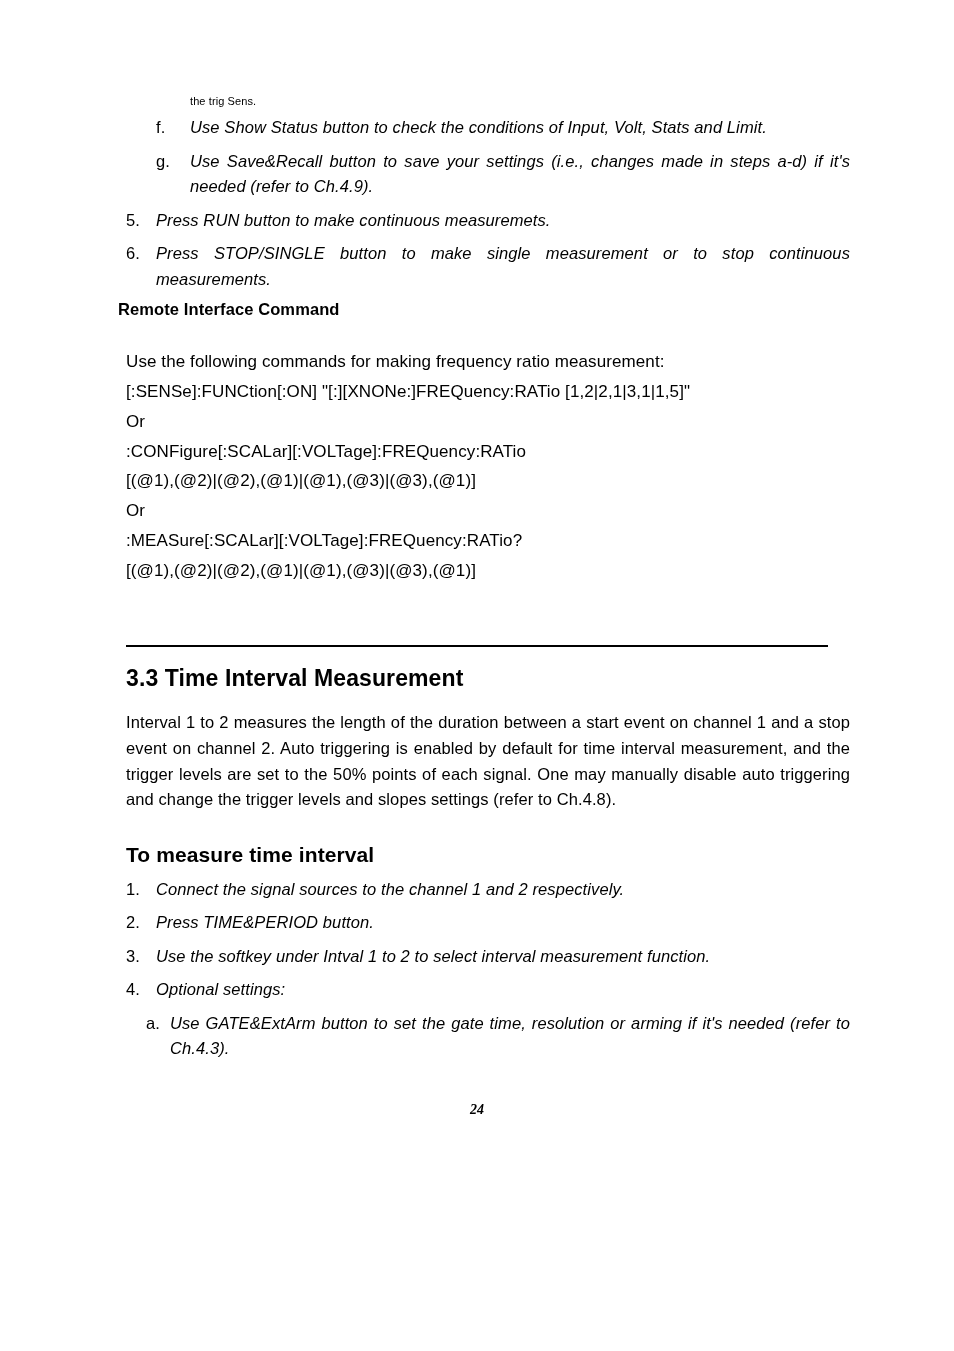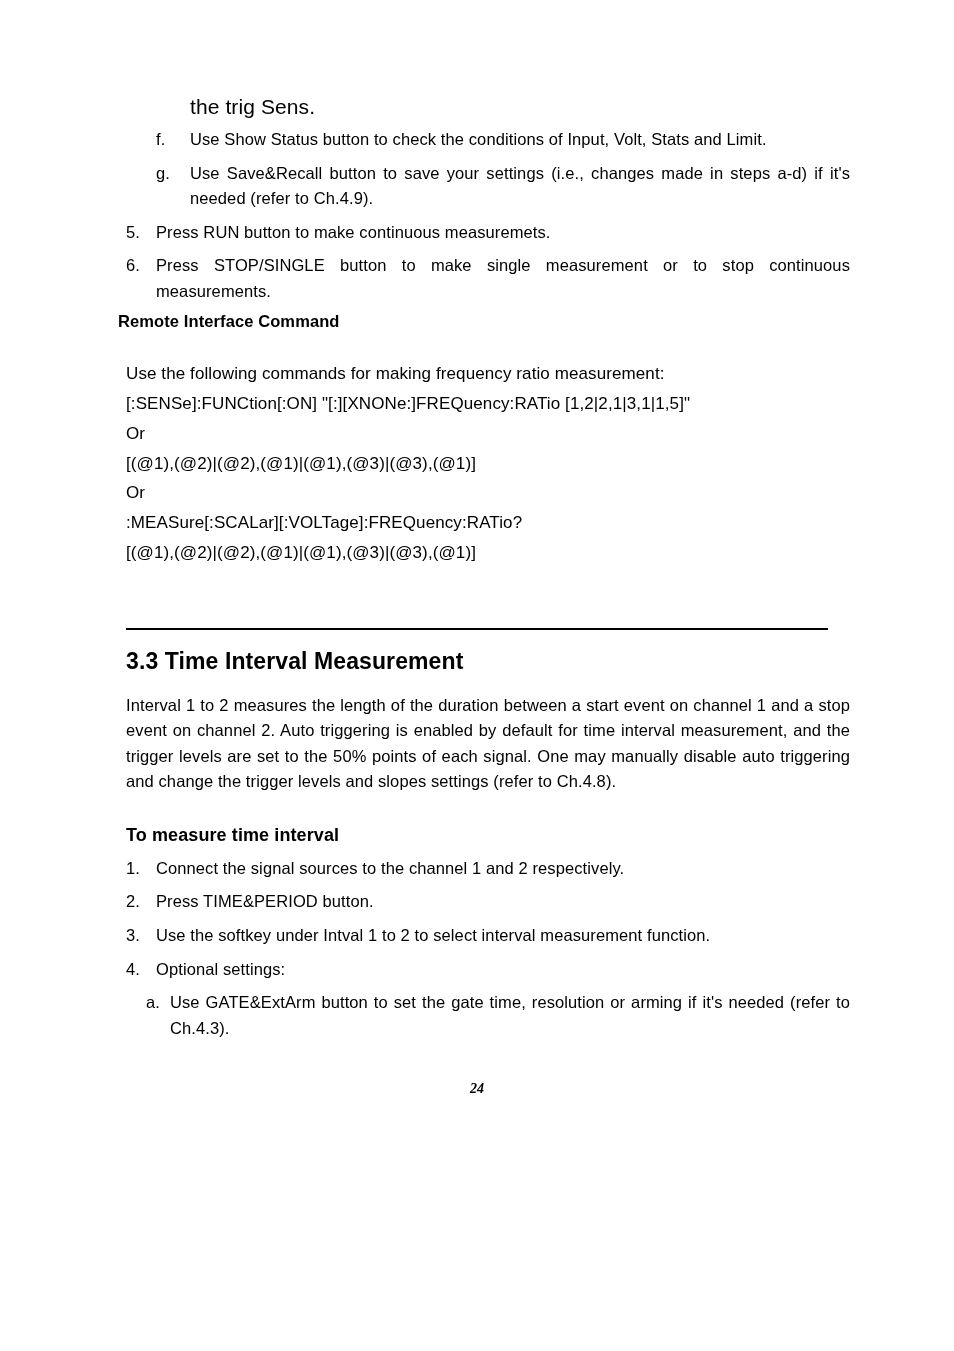--- a/index.html
+++ b/index.html
@@ -6,21 +6,21 @@
   body {
     background: #ffffff;
     font-family: Verdana, Geneva, sans-serif;
     color: #000000;
     width: 954px;
     min-height: 1351px;
     padding: 95px 104px 40px 104px;
     letter-spacing: 0.1px;
   }
   .continued-text {
-    font-size: 21px;
+    font-size: 11px;
     margin-left: 86px;
     margin-bottom: 8px;
   }
   .alpha-item {
     display: flex;
     margin-left: 52px;
     margin-bottom: 8px;
     font-size: 16.5px;
     line-height: 1.55;
     text-align: justify;
@@ -34,20 +34,21 @@
     margin-bottom: 8px;
     font-size: 16.5px;
     line-height: 1.55;
     text-align: justify;
   }
   .num-item .marker {
     min-width: 30px;
   }
   .body-text {
     flex: 1;
+    font-style: italic;
   }
   .bold-heading {
     font-weight: bold;
     font-size: 16.5px;
     margin-left: 14px;
     margin-bottom: 28px;
     margin-top: 8px;
   }
   .code-block {
     margin-left: 22px;
@@ -68,21 +69,21 @@
   }
   .para {
     margin-left: 22px;
     font-size: 16.5px;
     line-height: 1.55;
     margin-bottom: 30px;
     text-align: justify;
   }
   .sub-bold {
     font-weight: bold;
-    font-size: 18px;
+    font-size: 21px;
     margin-left: 22px;
     margin-bottom: 10px;
   }
   .page-num {
     text-align: center;
     font-style: italic;
     font-weight: bold;
     font-size: 14px;
     font-family: Georgia, 'Times New Roman', serif;
     margin-top: 40px;
@@ -123,20 +124,21 @@
   <div class="marker">6.</div>
   <div class="body-text">Press STOP/SINGLE button to make single measurement or to stop continuous measurements.</div>
 </div>
 
 <div class="bold-heading">Remote Interface Command</div>
 
 <div class="code-block">
   <div>Use the following commands for making frequency ratio measurement:</div>
   <div>[:SENSe]:FUNCtion[:ON] "[:][XNONe:]FREQuency:RATio [1,2|2,1|3,1|1,5]"</div>
   <div>Or</div>
+  <div>:CONFigure[:SCALar][:VOLTage]:FREQuency:RATio</div>
   <div>[(@1),(@2)|(@2),(@1)|(@1),(@3)|(@3),(@1)]</div>
   <div>Or</div>
   <div>:MEASure[:SCALar][:VOLTage]:FREQuency:RATio?</div>
   <div>[(@1),(@2)|(@2),(@1)|(@1),(@3)|(@3),(@1)]</div>
 </div>
 
 <hr class="section-rule">
 
 <div class="section-heading">3.3 Time Interval Measurement</div>
 

